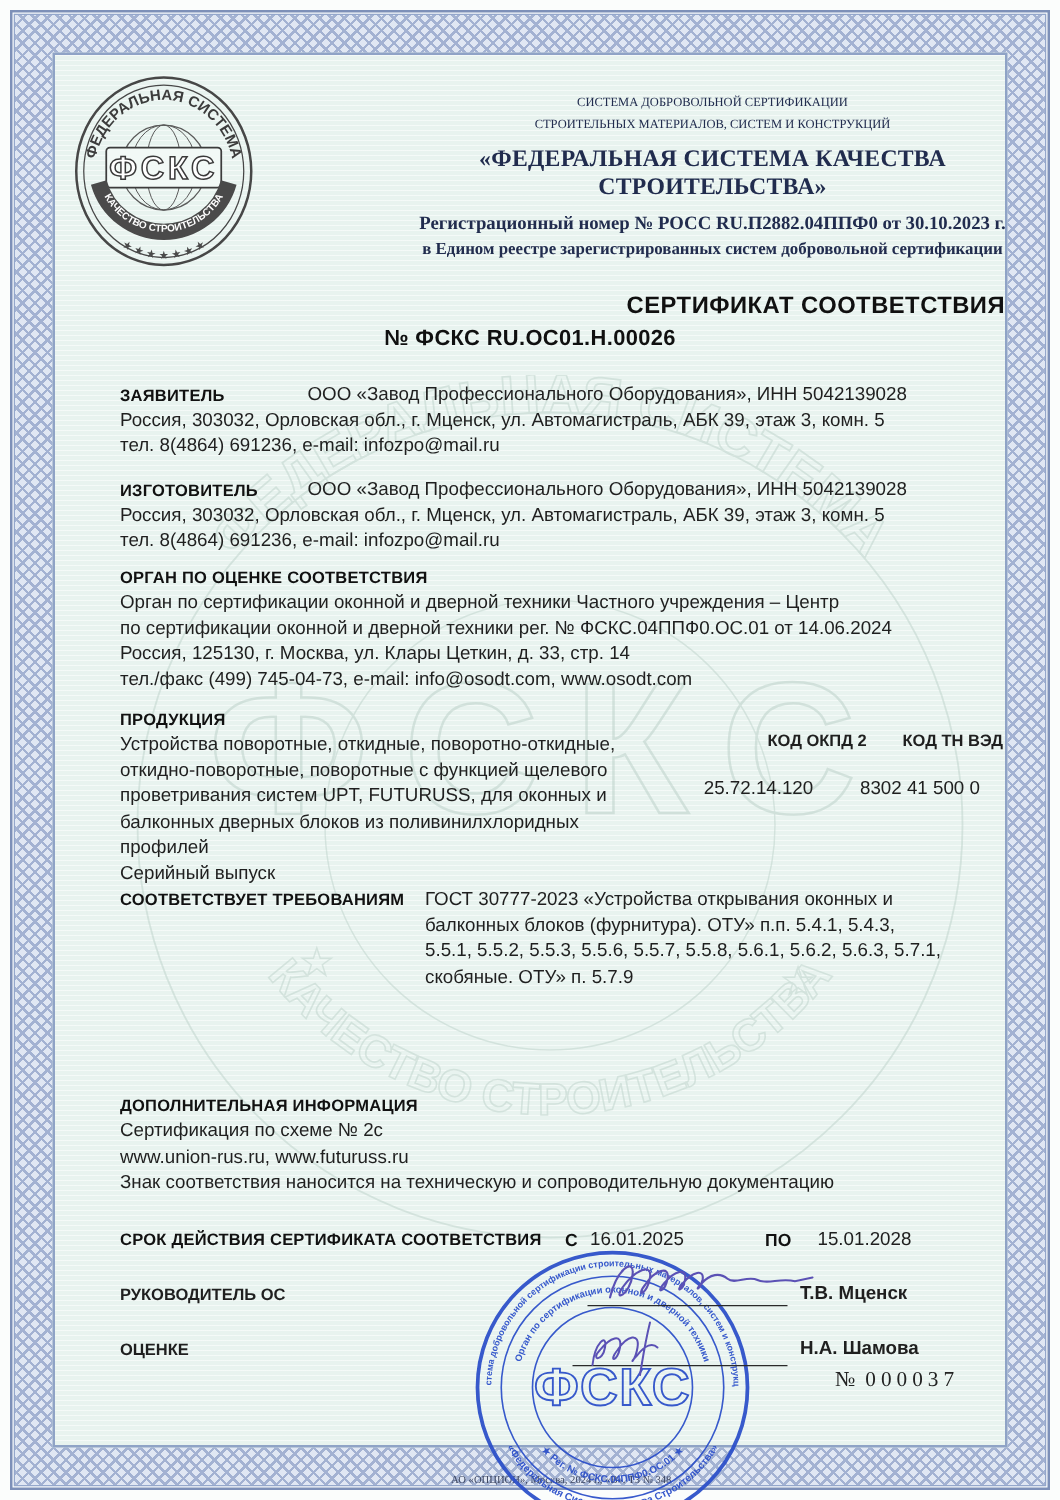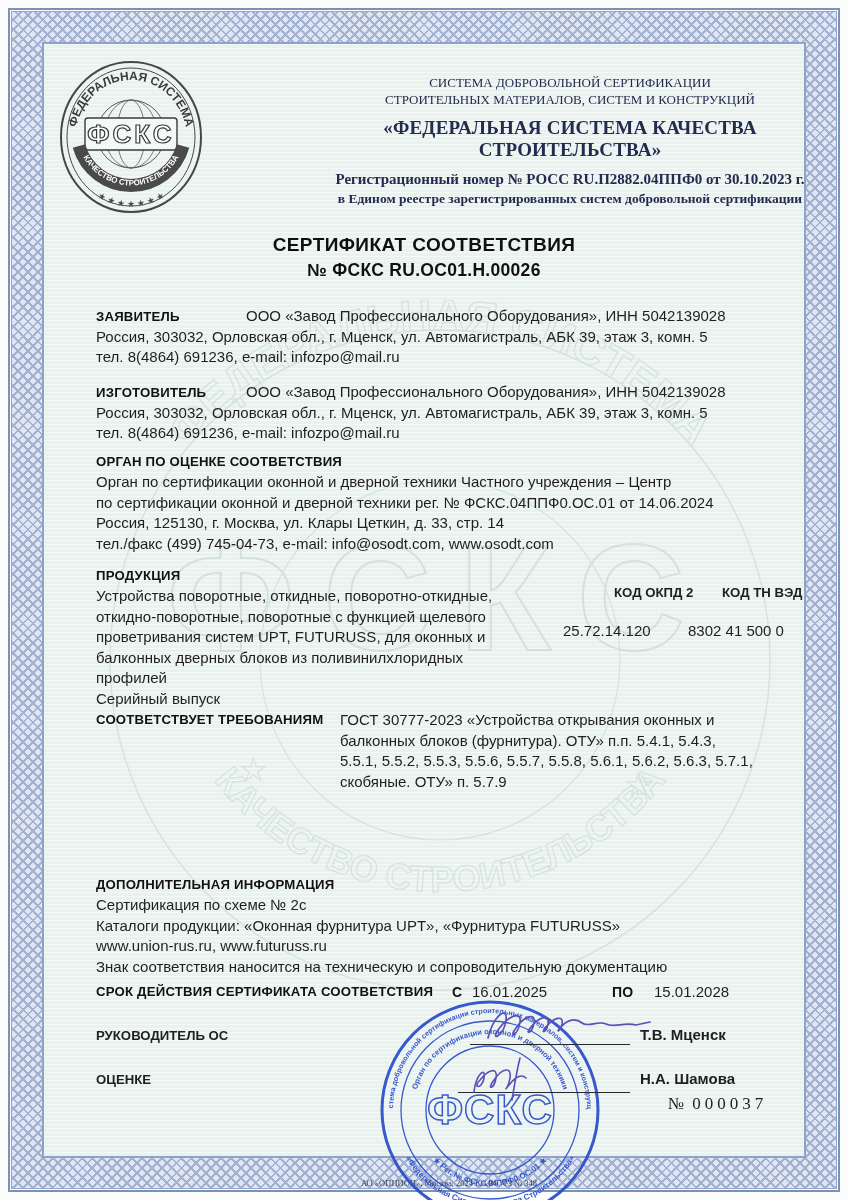--- a/index.html
+++ b/index.html
@@ -21,27 +21,27 @@
     position:absolute;inset:42px;border:2px solid #8fa3c6;
     background-color:#e8f3ef;
     background-image:repeating-linear-gradient(180deg,rgba(255,255,255,.55) 0 1px,transparent 1px 4px);
   }
   
   .watermark{position:absolute;left:40px;top:300px;opacity:.5;pointer-events:none;}
   
   .emblem{position:absolute;left:56px;top:58px;}
   .hdr{position:absolute;left:320px;top:74px;width:500px;text-align:center;
        font-family:"Liberation Serif",serif;color:#212c4e;}
-  .hdr .l1{font-size:13px;line-height:17px;}
+  .hdr .l1{font-size:10px;line-height:17px;}
   .hdr .sysname{font-size:19px;font-weight:bold;margin-top:9px;letter-spacing:.2px;}
   .hdr .reg{font-size:15px;font-weight:bold;margin-top:10px;text-align:center;}
   .hdr .registry{font-size:13.5px;font-weight:bold;margin-top:3px;}
   
   .title{position:absolute;left:44px;top:234px;width:760px;text-align:center;color:#101010;}
-  .title .t1{font-size:19px;font-weight:bold;letter-spacing:.4px;}
+  .title .t1{font-size:19px;font-weight:bold;letter-spacing:.4px;text-align:right;}
   .title .t2{font-size:17.5px;font-weight:bold;margin-top:4px;letter-spacing:.3px;}
   
   .sec{position:absolute;left:96px;width:714px;}
   .lbl{font-weight:bold;font-size:13.2px;letter-spacing:.2px;color:#111;}
   .txt{font-size:15px;line-height:20.6px;}
   .row{display:flex;}
   .row .lbl{flex:0 0 150px;padding-top:3px;}
   .abs{position:absolute;}
   .codes-hdr{font-weight:bold;font-size:13.2px;position:absolute;}
   .codes-val{font-size:15px;position:absolute;}
@@ -169,21 +169,20 @@
     <div class="txt">ГОСТ 30777-2023 «Устройства открывания оконных и</div>
     <div class="txt">балконных блоков (фурнитура). ОТУ»  п.п. 5.4.1, 5.4.3,</div>
     <div class="txt">5.5.1,  5.5.2, 5.5.3, 5.5.6, 5.5.7, 5.5.8, 5.6.1, 5.6.2, 5.6.3, 5.7.1,</div>
     <div class="txt">скобяные. ОТУ»  п. 5.7.9</div>
   </div>
 
 
   <div class="sec" style="top:877px">
     <div class="lbl" style="margin-bottom:3px">ДОПОЛНИТЕЛЬНАЯ ИНФОРМАЦИЯ</div>
     <div class="txt">Сертификация по схеме № 2с</div>
-    <div class="txt">Каталоги  продукции: «Оконная  фурнитура UPT», «Фурнитура FUTURUSS»</div>
     <div class="txt">www.union-rus.ru, www.futuruss.ru</div>
     <div class="txt">Знак соответствия наносится на техническую и сопроводительную документацию</div>
   </div>
 
   <div class="sec" style="top:982px;height:22px">
     <span class="abs lbl" style="left:0;top:2px">СРОК ДЕЙСТВИЯ СЕРТИФИКАТА СООТВЕТСТВИЯ</span>
     <span class="abs lbl" style="left:356px;top:2px;font-size:14px">С</span>
     <span class="abs txt" style="left:376px;top:0">16.01.2025</span>
     <span class="abs lbl" style="left:516px;top:2px;font-size:14px">ПО</span>
     <span class="abs txt" style="left:558px;top:0">15.01.2028</span>

